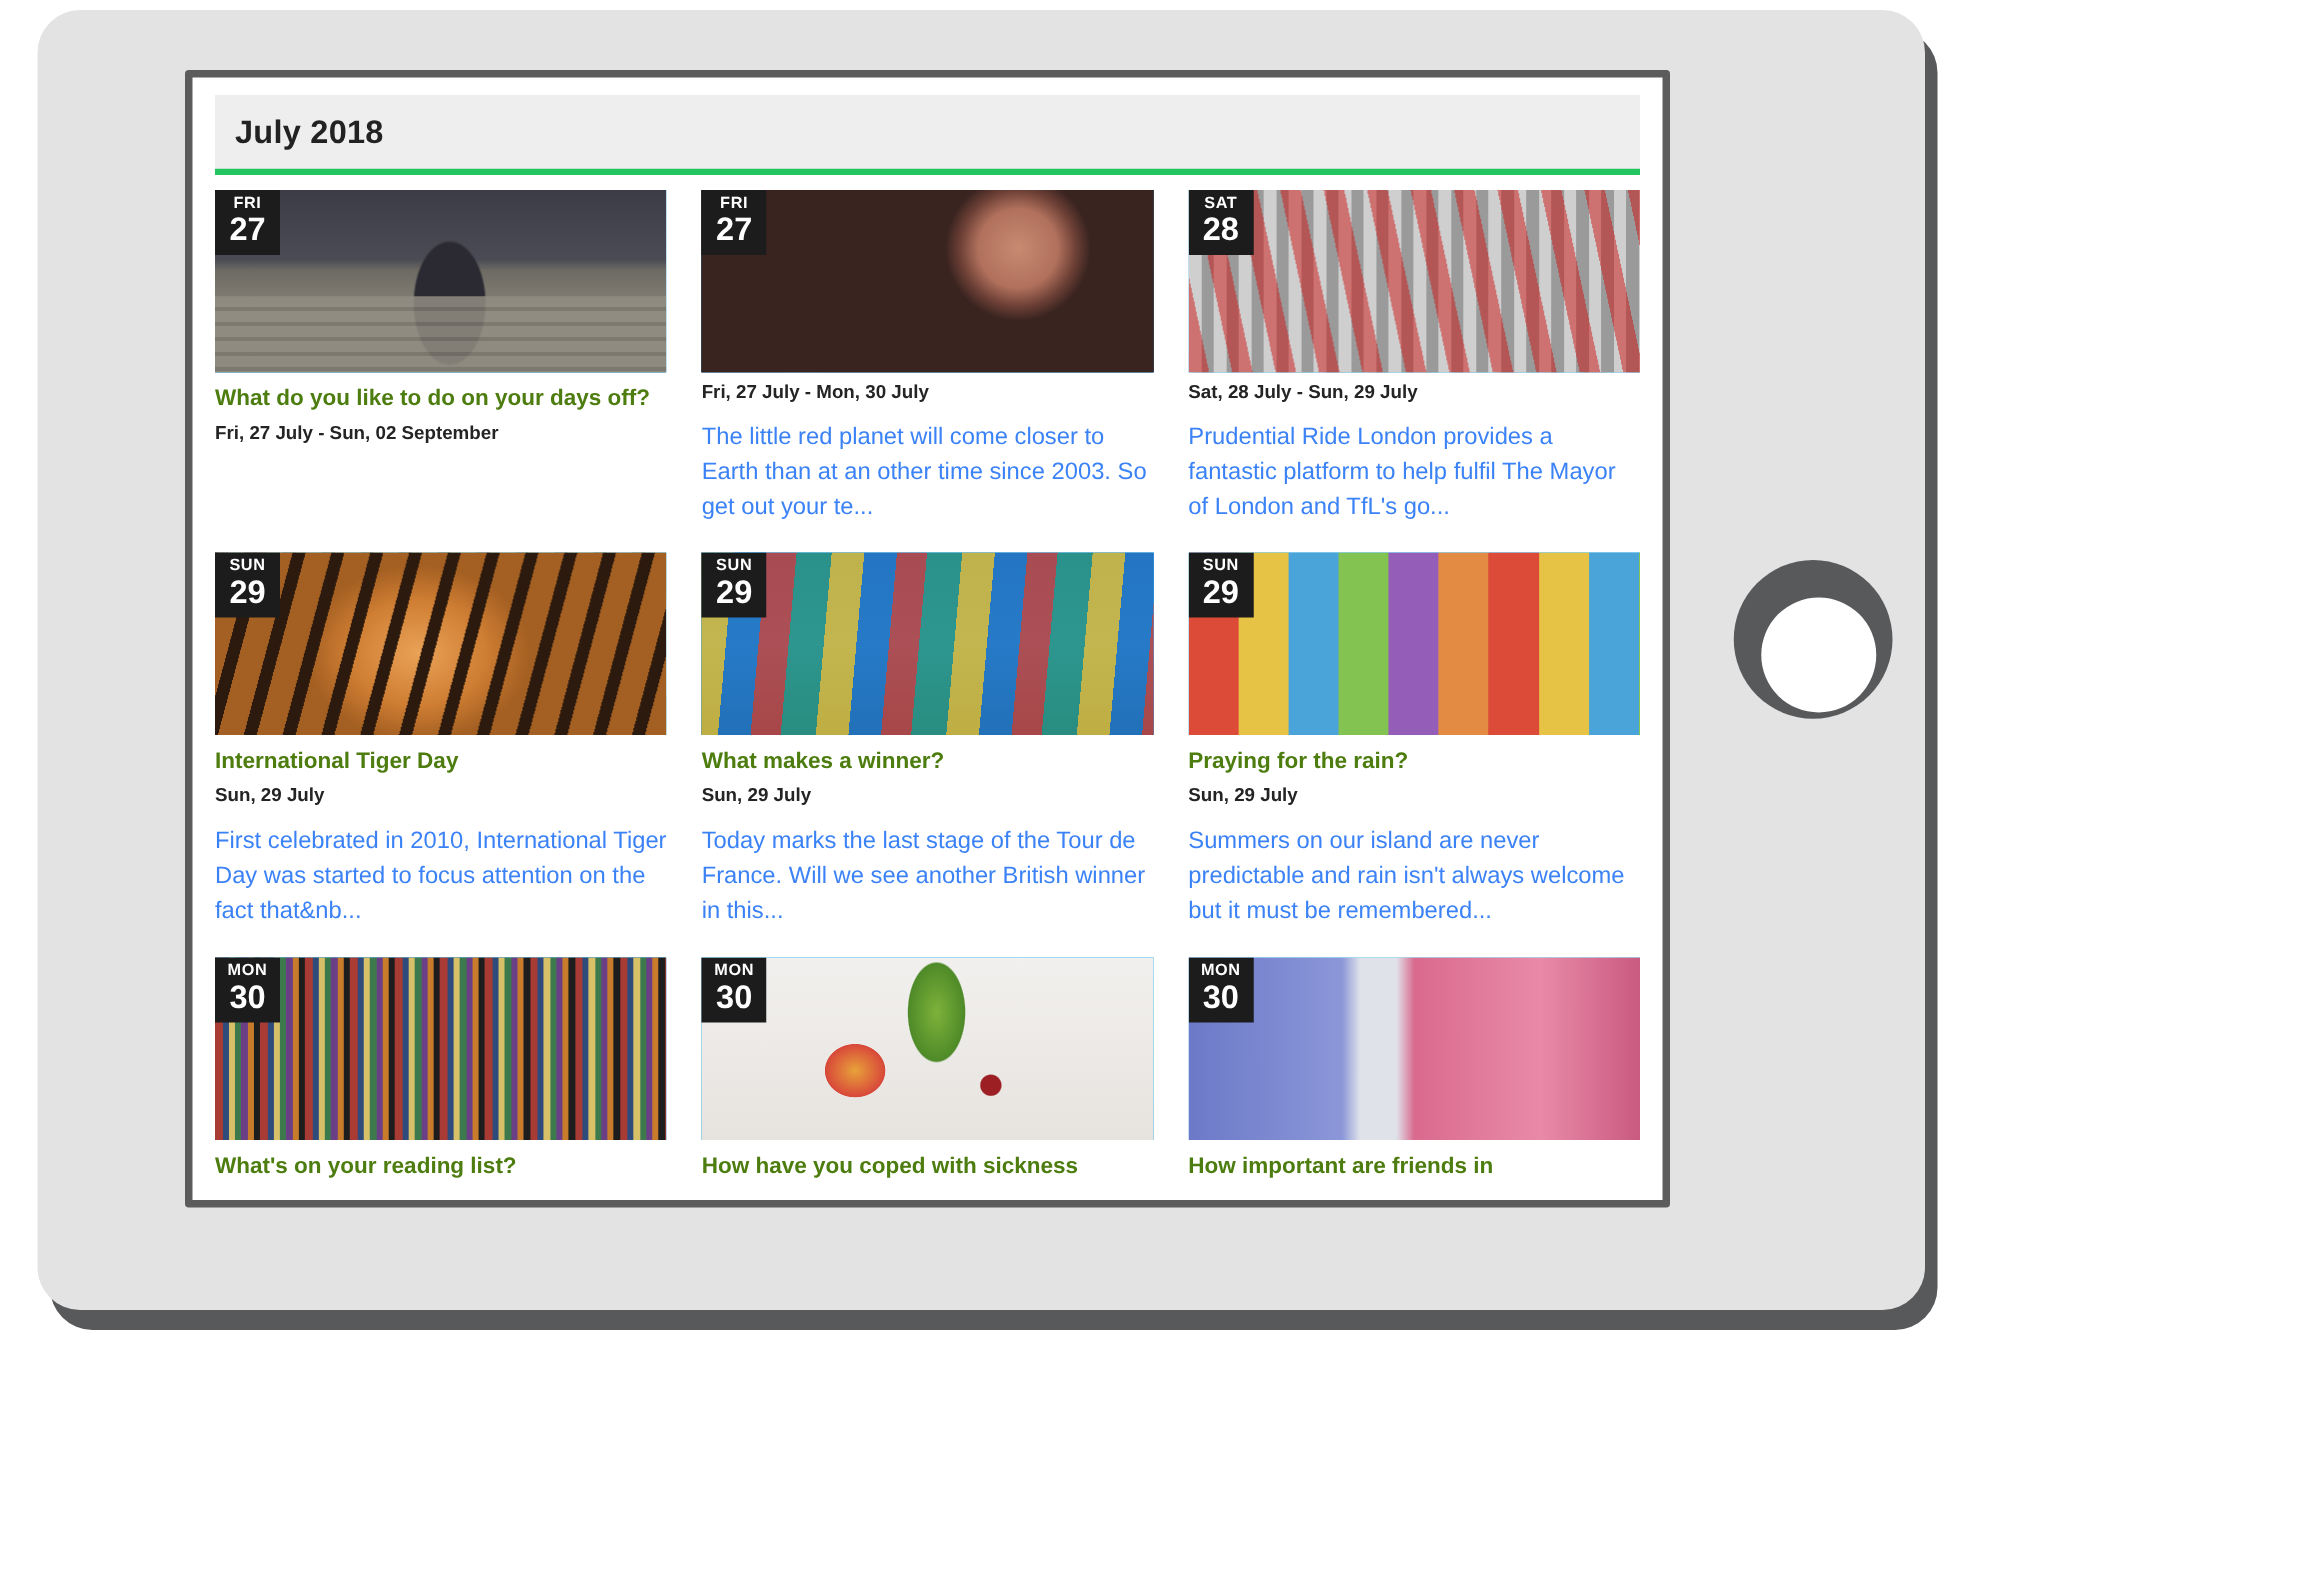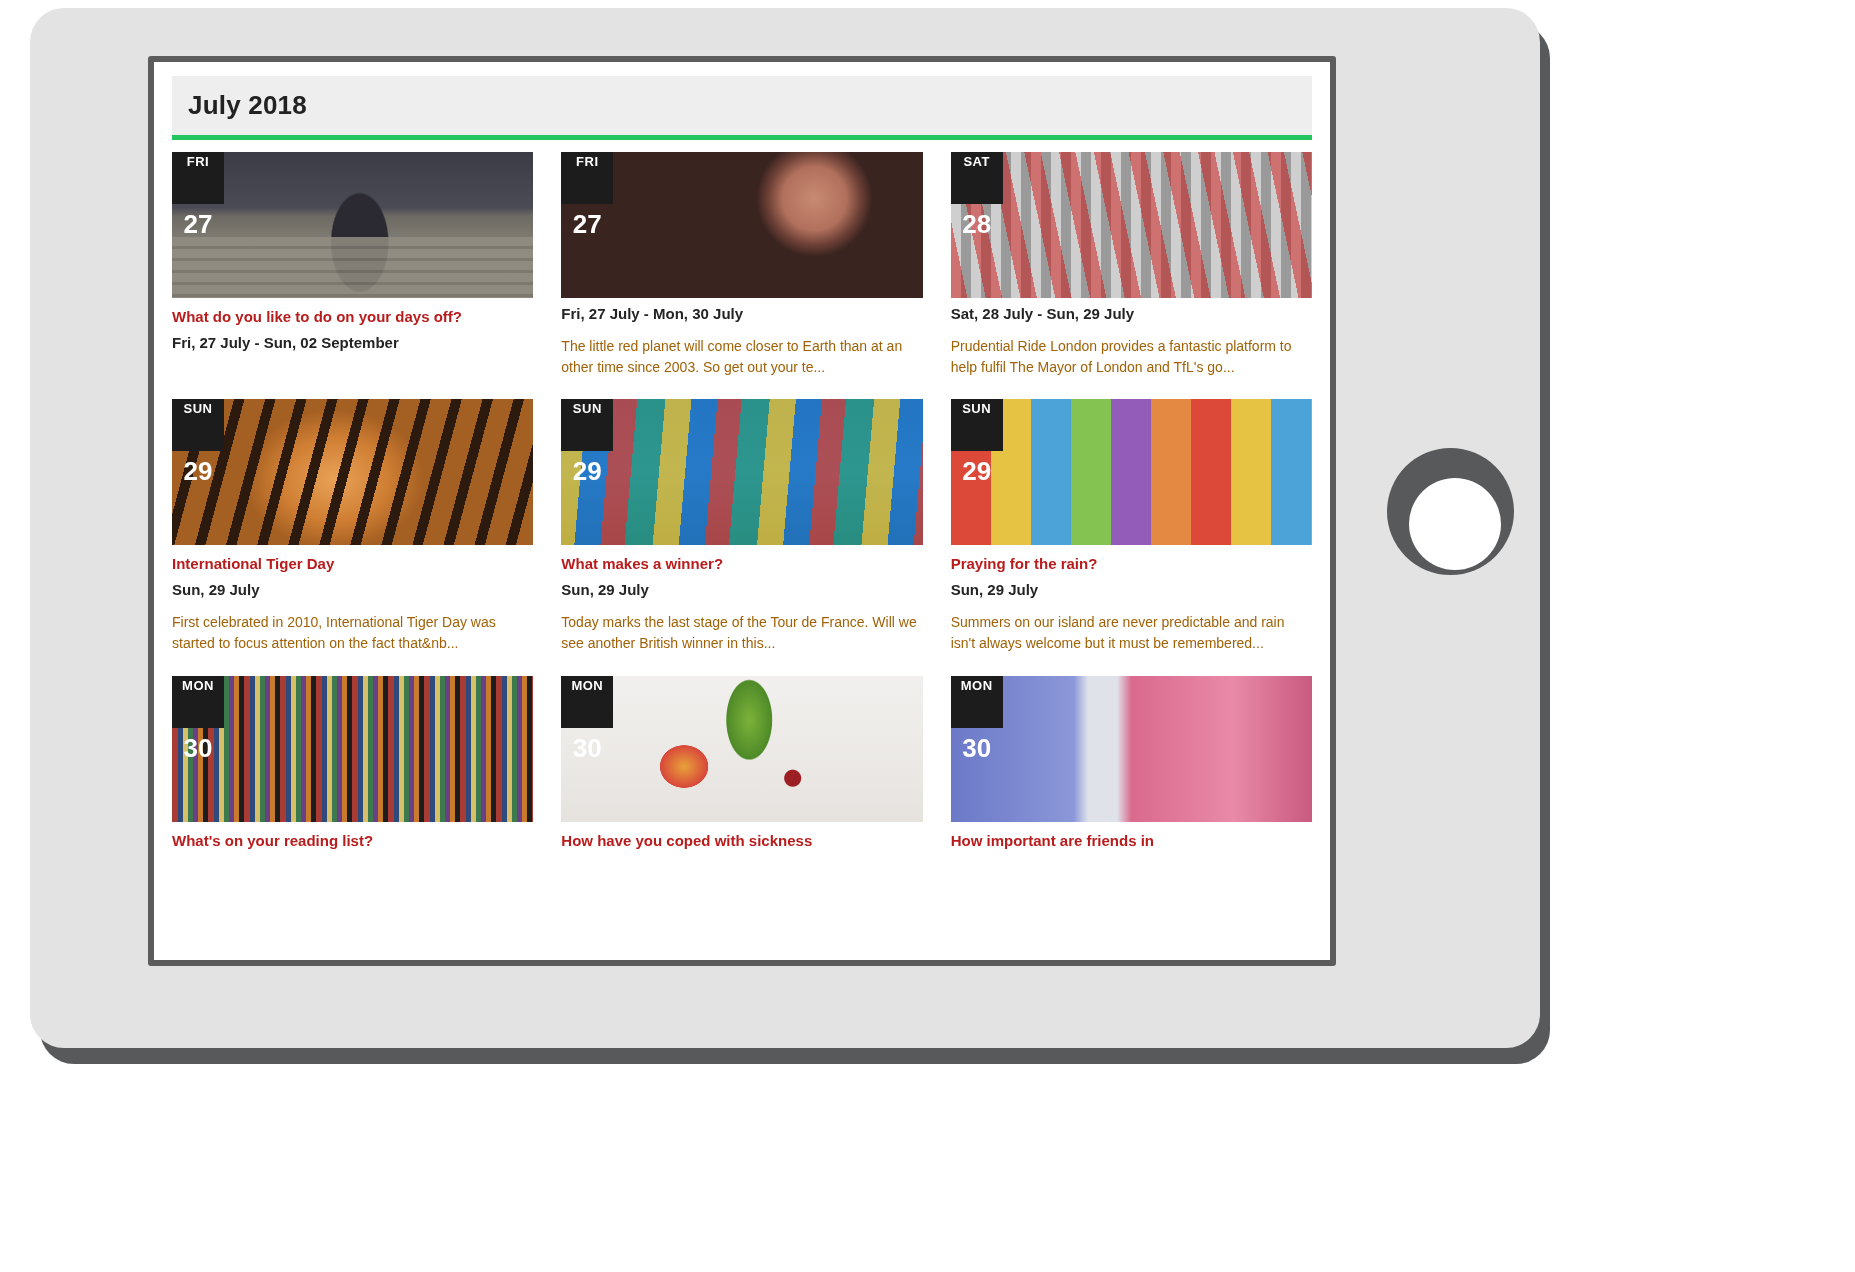--- a/index.html
+++ b/index.html
@@ -121,41 +121,40 @@
   .date-dow {
     font-size: 13px;
     font-weight: 700;
     line-height: 14px;
     letter-spacing: 0.5px;
   }
   .date-num {
     font-size: 26px;
     font-weight: 700;
     line-height: 28px;
-    margin-top: 41px;
   }
 
   .card-title {
-    font-size: 15px;
-    font-weight: 700;
-    color: #b91c1c;
+    font-size: 18px;
+    font-weight: 700;
+    color: #4d7c0f;
     line-height: 1.33;
     margin-top: 9px;
   }
 
   .card-dates {
     font-size: 15px;
     font-weight: 700;
     color: #242424;
     margin-top: 7px;
   }
 
   .card-desc {
-    font-size: 14px;
-    color: #a16207;
+    font-size: 19px;
+    color: #3b82f6;
     line-height: 1.48;
     margin-top: 14px;
   }
 
   
   .ph-pier {
     background:
       radial-gradient(ellipse 70px 120px at 52% 62%, #2b2a33 0%, #2b2a33 40%, transparent 42%),
       linear-gradient(to bottom, #3b3c45 0%, #4a4b54 38%, #6d6a63 44%, #8b877d 70%, #7b776d 100%);
   }

